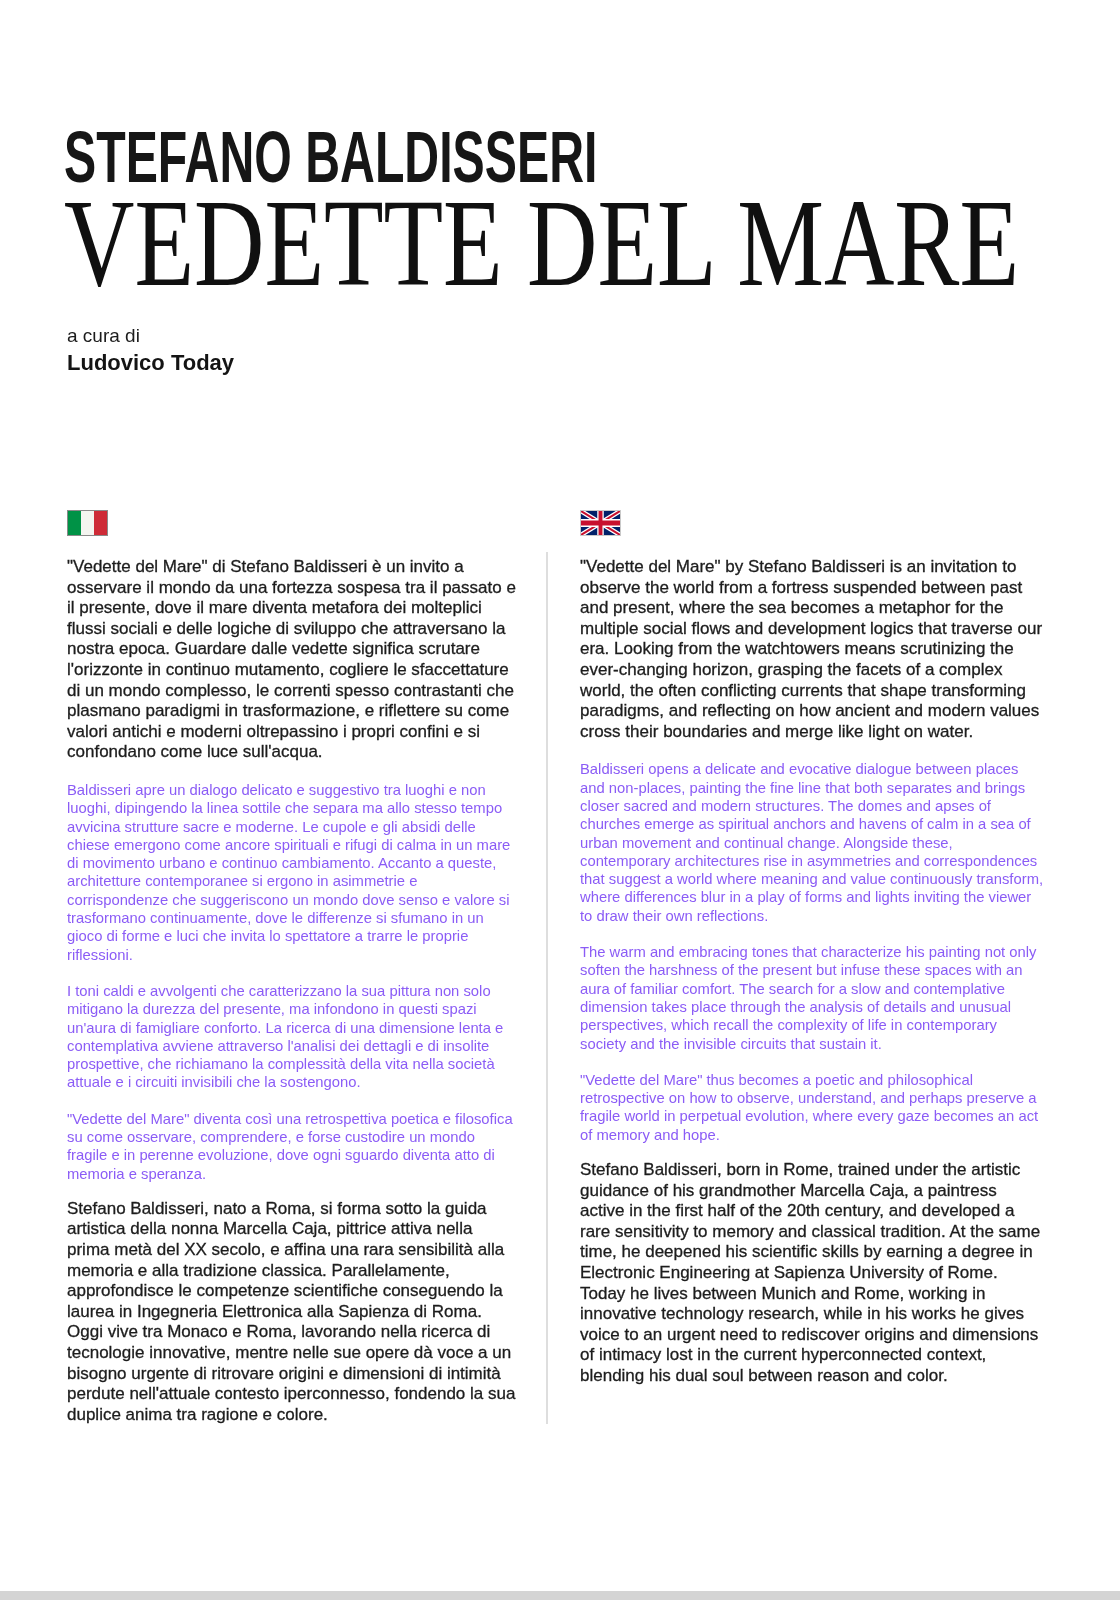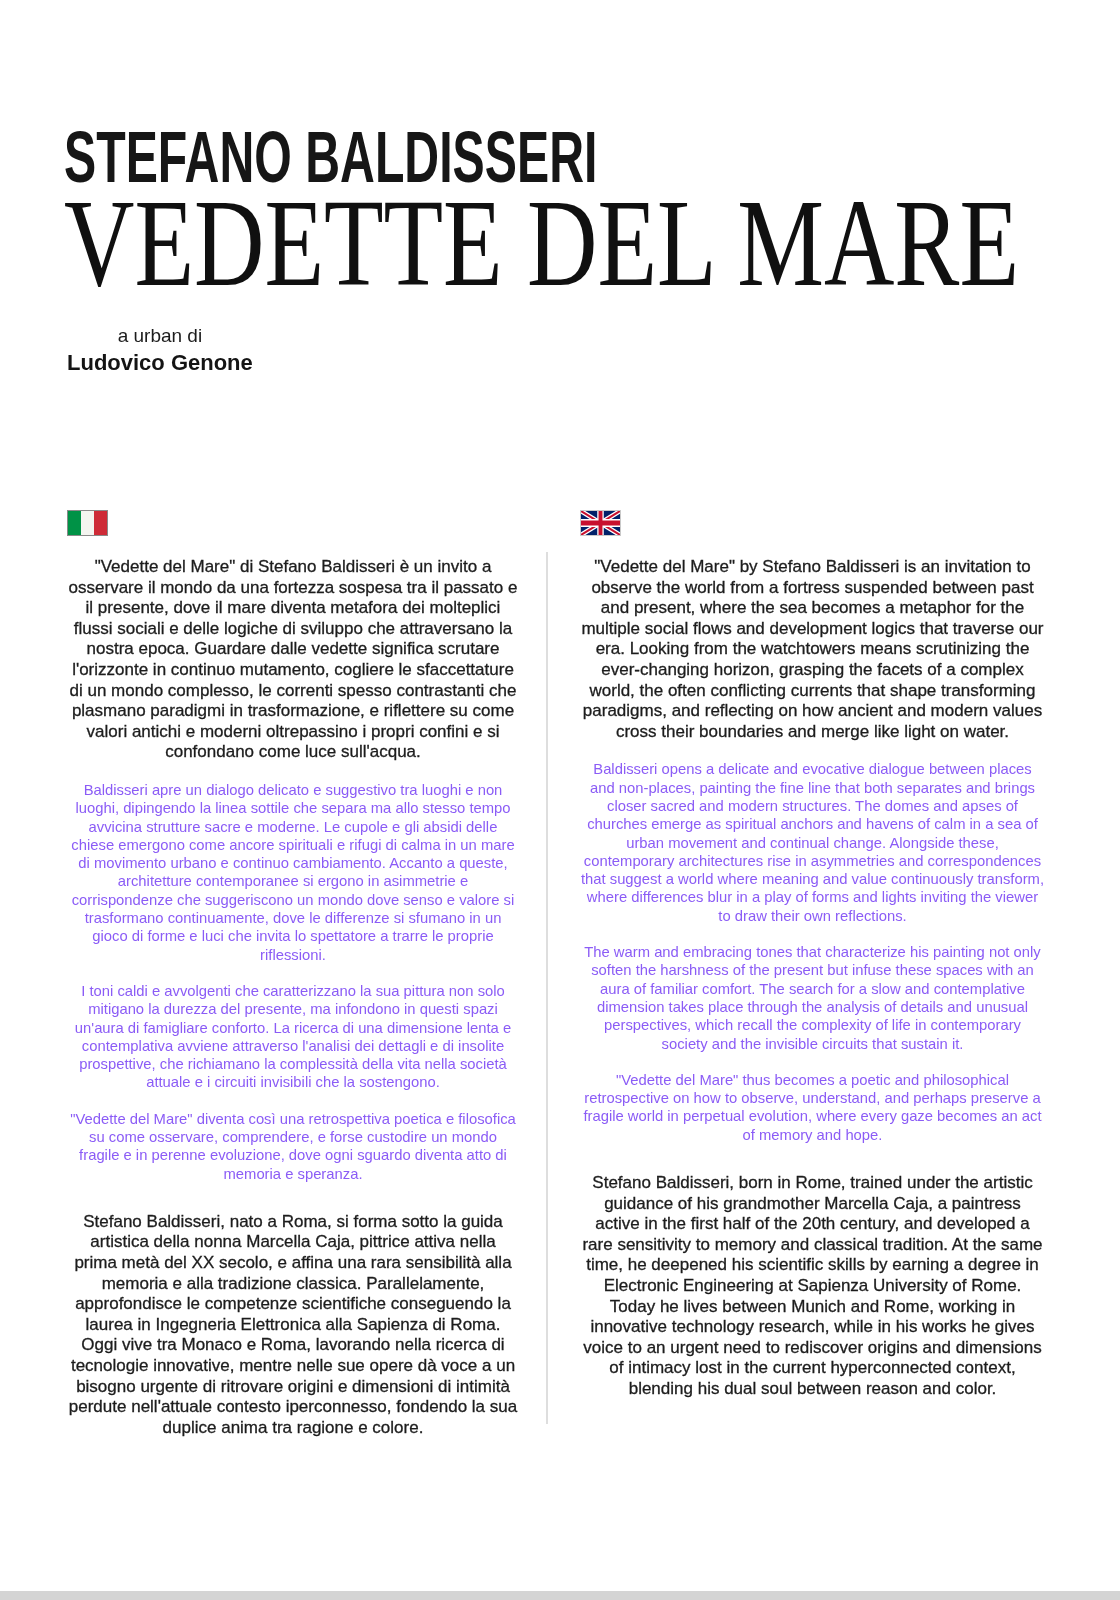--- a/index.html
+++ b/index.html
@@ -3,21 +3,21 @@
 <meta charset="utf-8">
 <style>
   html, body { margin:0; padding:0; }
   body {
     width:1120px; height:1600px;
     background:#ffffff;
     font-family:"Liberation Sans", sans-serif;
     position:relative; overflow:hidden;
     -webkit-font-smoothing:antialiased;
   }
-  .page { position:absolute; inset:0;text-align:center; }
+  .page { position:absolute; inset:0; }
 
   
   .title-sans {
     position:absolute; left:64px; top:121px;
     font-size:72px; font-weight:700; line-height:1;
     color:#161616; white-space:nowrap;
     transform:scaleX(0.67); transform-origin:left top;
     letter-spacing:0;
   }
   .title-serif {
@@ -45,43 +45,43 @@
 
   .lead {
     font-size:17px; line-height:20.6px;
     color:#1d1d1d; margin:21px 0 0 0;
     -webkit-text-stroke:0.3px;
   }
   .body-p {
     font-size:14.8px; line-height:18.3px;
     color:#8b5cf6; margin:18px 0 0 0;
   }
-  .bio { margin-top:29px; }
+  .bio { margin-top:16px; }
 
   .divider {
     position:absolute; left:546px; top:552px;
     width:2px; height:872px; background:#dedede;
   }
 
   .bottom-bar {
     position:absolute; left:0; right:0; bottom:0;
     height:9px; background:#d4d4d4;
   }
 </style>
 </head>
 <body>
 
 <div class="page">
 
   <div class="title-sans">STEFANO BALDISSERI</div>
   <div class="title-serif">VEDETTE DEL MARE</div>
 
   <div class="curator">
-    <div class="curator-prefix">a urban di</div>
-    <div class="curator-name">Ludovico Genone</div>
+    <div class="curator-prefix">a cura di</div>
+    <div class="curator-name">Ludovico Today</div>
   </div>
 
   <div class="divider"></div>
 
   <section class="col col-it">
     <span class="flag flag-it">
       <svg viewBox="0 0 60 30" preserveAspectRatio="none">
         <rect x="0" y="0" width="20" height="30" fill="#009246"></rect>
         <rect x="20" y="0" width="20" height="30" fill="#f4f5f0"></rect>
         <rect x="40" y="0" width="20" height="30" fill="#ce2b37"></rect>

